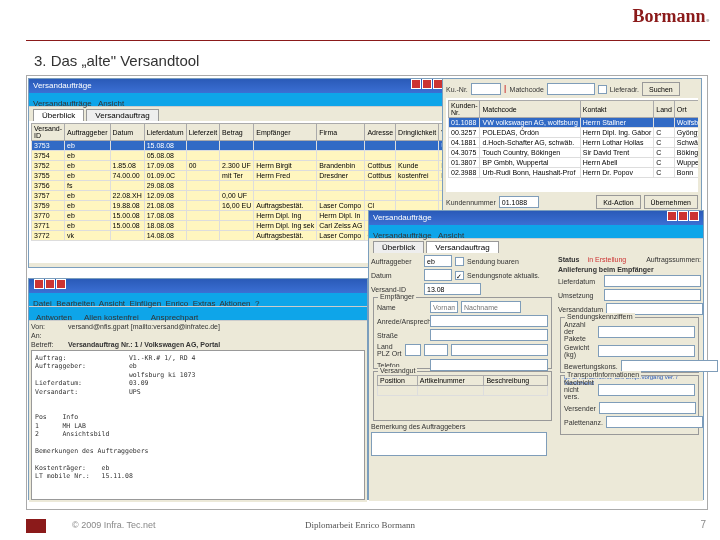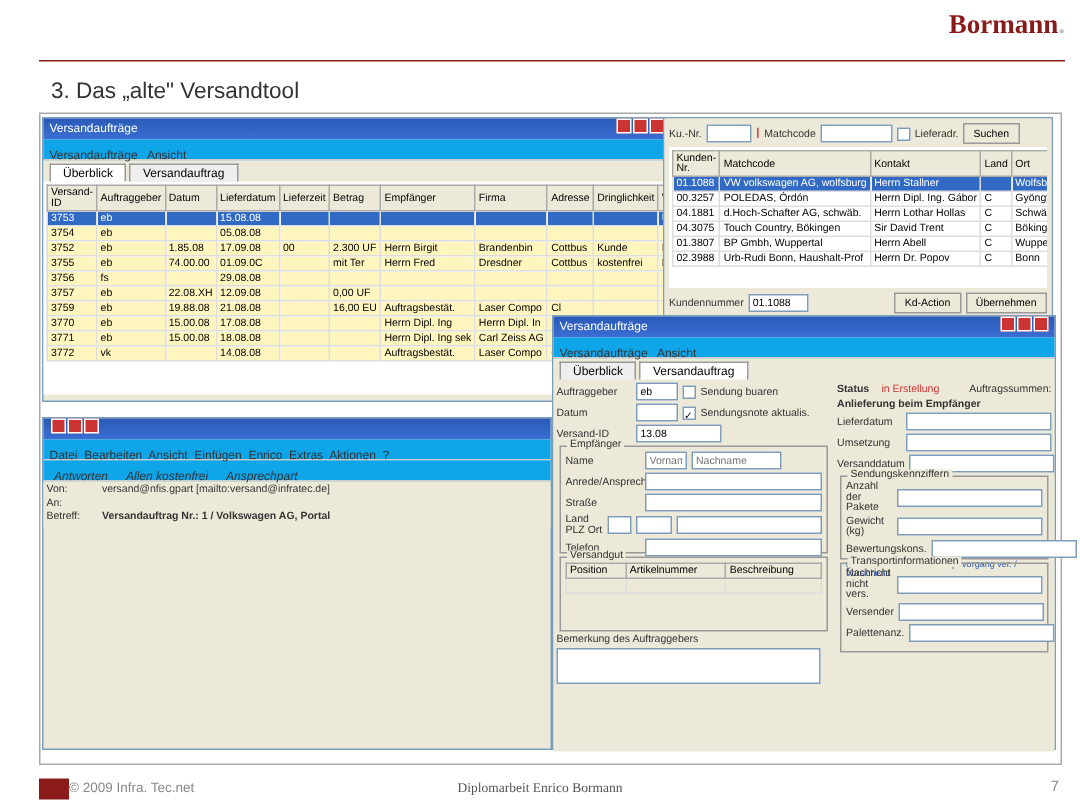--- a/index.html
+++ b/index.html
@@ -2,21 +2,21 @@
 <html><head>
 <meta charset="utf-8">
 <style>
   * { box-sizing: border-box; margin: 0; padding: 0; }
   body { width: 720px; height: 540px; font-family: Arial, sans-serif; font-size: 9px; background: #fff; position: relative; overflow: hidden; }
   .logo { position: absolute; top: 6px; right: 10px; font-family: Georgia, serif; font-size: 18px; color: #8B1A1A; font-weight: bold; }
   .logo-accent { color: #C0C0C0; }
   .red-line { position: absolute; top: 40px; left: 26px; right: 10px; height: 1px; background: #8B1A1A; }
   .slide-title { position: absolute; top: 52px; left: 34px; font-size: 15px; color: #333; }
   .border { position: absolute; top: 75px; left: 26px; right: 12px; bottom: 30px; border: 1px solid #aaa; }
-  .footer-copy { position: absolute; bottom: 10px; left: 46px; font-size: 9px; color: #888; }
+  .footer-copy { position: absolute; bottom: 10px; left: 72px; font-size: 9px; color: #888; }
   .footer-red { position: absolute; bottom: 7px; left: 26px; width: 20px; height: 14px; background: #8B1A1A; }
   .footer-center { position: absolute; bottom: 10px; left: 50%; transform: translateX(-50%); font-size: 9px; color: #555; font-family: Liberation Serif, serif; }
   .footer-page { position: absolute; bottom: 10px; right: 14px; font-size: 10px; color: #888; }
 
   .win { position: absolute; background: #ECE9D8; border: 1px solid #7B9EBD; font-size: 8px; color: #000; }
   .titlebar { background: linear-gradient(#2a5ab8,#3b6fd4); color: #fff; height: 14px; line-height: 14px; padding: 0 4px; display: flex; justify-content: space-between; font-size: 8px; }
   .titlebar .buttons span { display: inline-block; width: 10px; height: 10px; background: #c33; margin-left: 1px; border: 1px solid #fff; }
   .menubar, .toolbar { background: #0ea5e9; height: 14px; line-height: 14px; padding: 4px 4px; font-size: 8px; color: #333; border-bottom: 1px solid #ccc; }
   .toolbar { display: flex; gap: 6px; }
   .tabs { display: flex; background: #ECE9D8; padding: 2px 4px 0; gap: 2px; }
@@ -34,21 +34,21 @@
   .inp { border: 1px solid #7F9DB9; background: #fff; height: 12px; font-size: 7px; padding: 0 2px; }
   .btn { border: 1px solid #999; background: #ECE9D8; height: 14px; font-size: 7px; padding: 0 6px; }
   .row { display: flex; gap: 3px; align-items: center; margin-bottom: 2px; }
   .frame { border: 1px solid #999; margin: 2px; padding: 3px; position: relative; }
   .frame-title { position: absolute; top: -5px; left: 4px; background: #ECE9D8; padding: 0 2px; font-size: 7px; color: #333; }
   .checkbox { width: 9px; height: 9px; border: 1px solid #7F9DB9; background: #fff; display: inline-block; }
   .checked::after { content: "✓"; font-size: 7px; line-height: 7px; }
 
   
   .email-body { background: #fff; border: 1px solid #999; height: 150px; padding: 3px; font-family: monospace; font-size: 6.5px; color: #333; line-height: 1.3; white-space: pre; overflow: hidden; }
-  .toolbar-btn { display: inline-block; padding: 0 3px; font-style: italic; }
+  .toolbar-btn { display: inline-block; padding: 0 3px; }
 </style>
 </head>
 <body>
 
 <div class="logo"><span>Bormann</span><span class="logo-accent">.</span></div>
 <div class="red-line"></div>
 <div class="slide-title">3. Das „alte" Versandtool</div>
 <div class="border"></div>
 
 <div class="win" style="top:78px; left:28px; width:420px; height:190px;">
@@ -447,19 +447,34 @@
         <span class="lbl" style="width:34px">Von:</span>
         <span class="lbl">versand@nfis.gpart [mailto:versand@infratec.de]</span>
       </div>
     <div class="row">
         <span class="lbl" style="width:34px">An:</span>
       </div>
     <div class="row">
         <span class="lbl" style="width:34px">Betreff:</span>
         <span class="lbl" style="font-weight:bold">Versandauftrag Nr.: 1 / Volkswagen AG, Portal</span>
       </div>
+    <div class="email-body">Auftrag:                V1.-KR.# 1/, RD 4
+Auftraggeber:           eb
+                        wolfsburg ki 1073
+Lieferdatum:            03.09
+Versandart:             UPS
+
+
+Pos    Info
+1      MH LAB
+2      Ansichtsbild
+
+Bemerkungen des Auftraggebers
+
+Kostenträger:    eb
+LT mobile Nr.:   15.11.08</div>
   </div>
 </div>
 
 <div class="footer-red"></div>
 <div class="footer-copy">© 2009 Infra. Tec.net</div>
 <div class="footer-center">Diplomarbeit Enrico Bormann</div>
 <div class="footer-page">7</div>
 
 </body></html>

